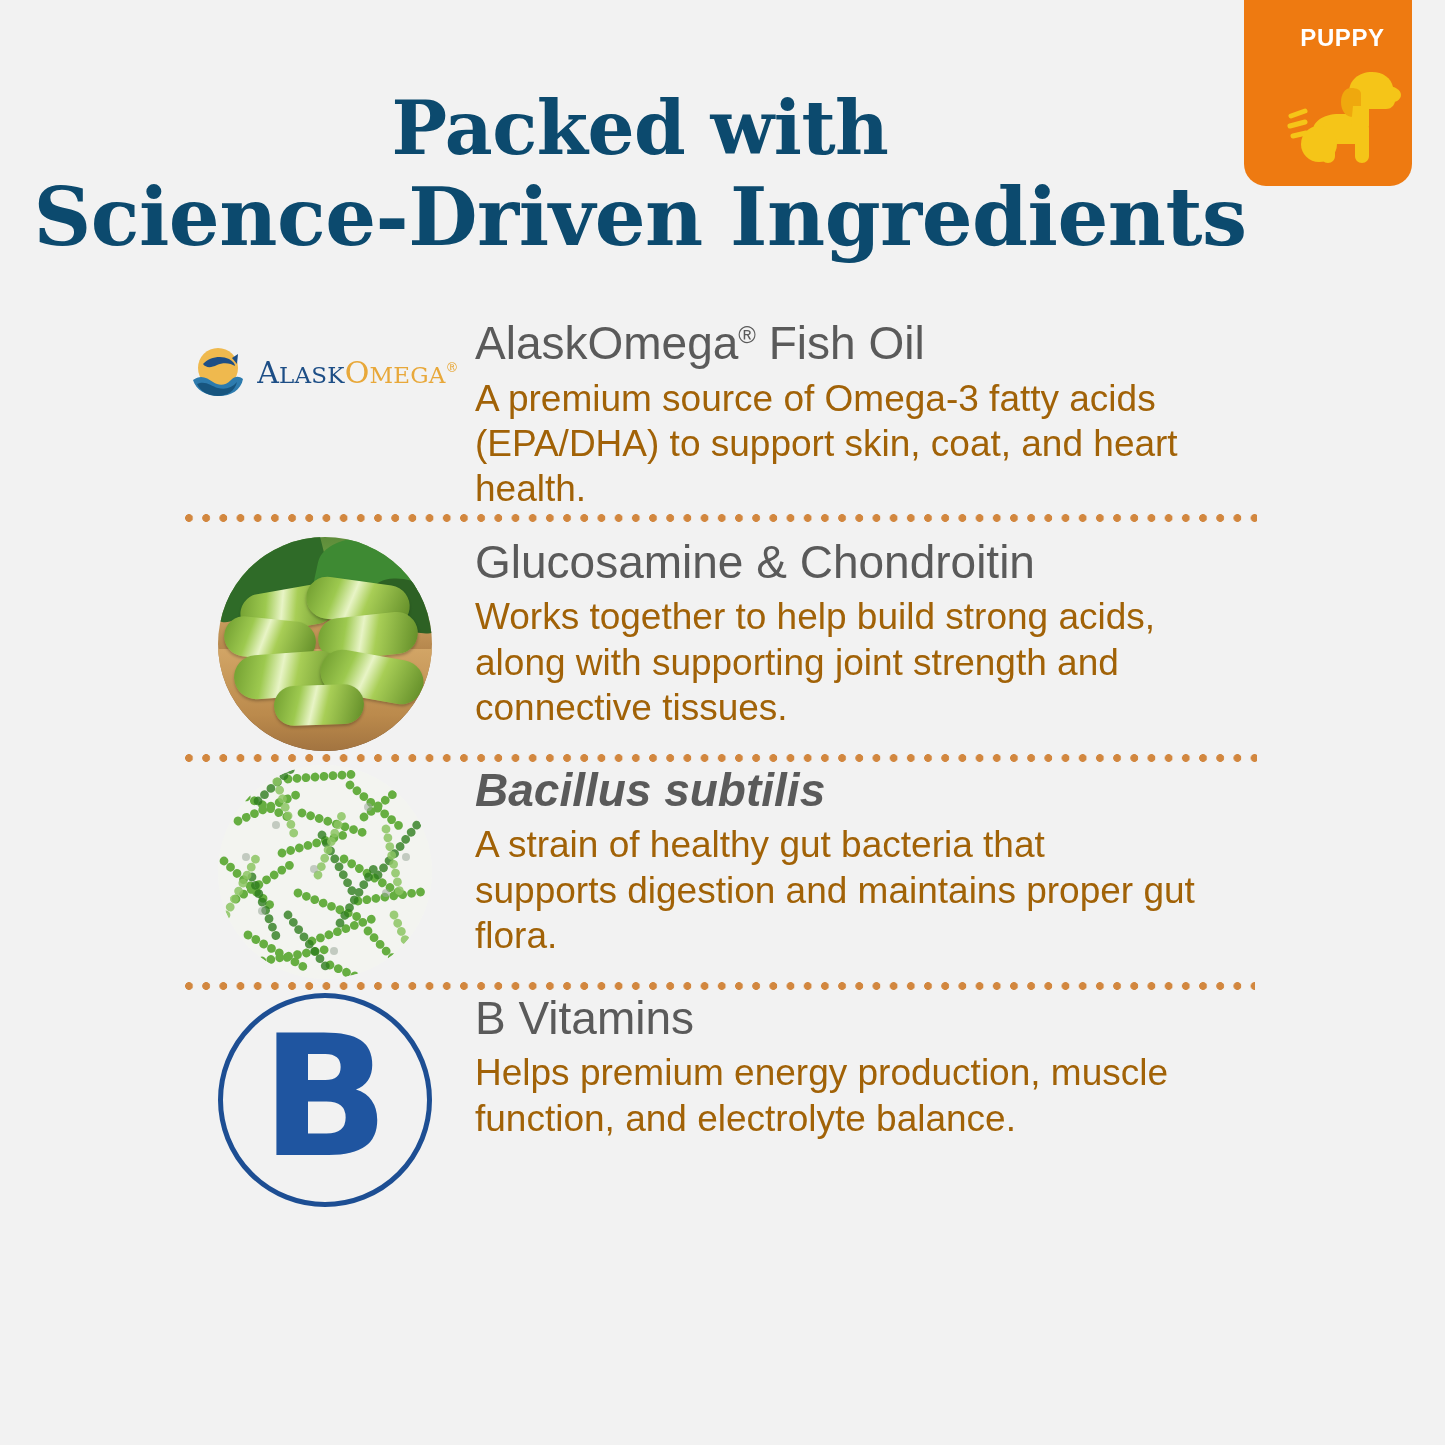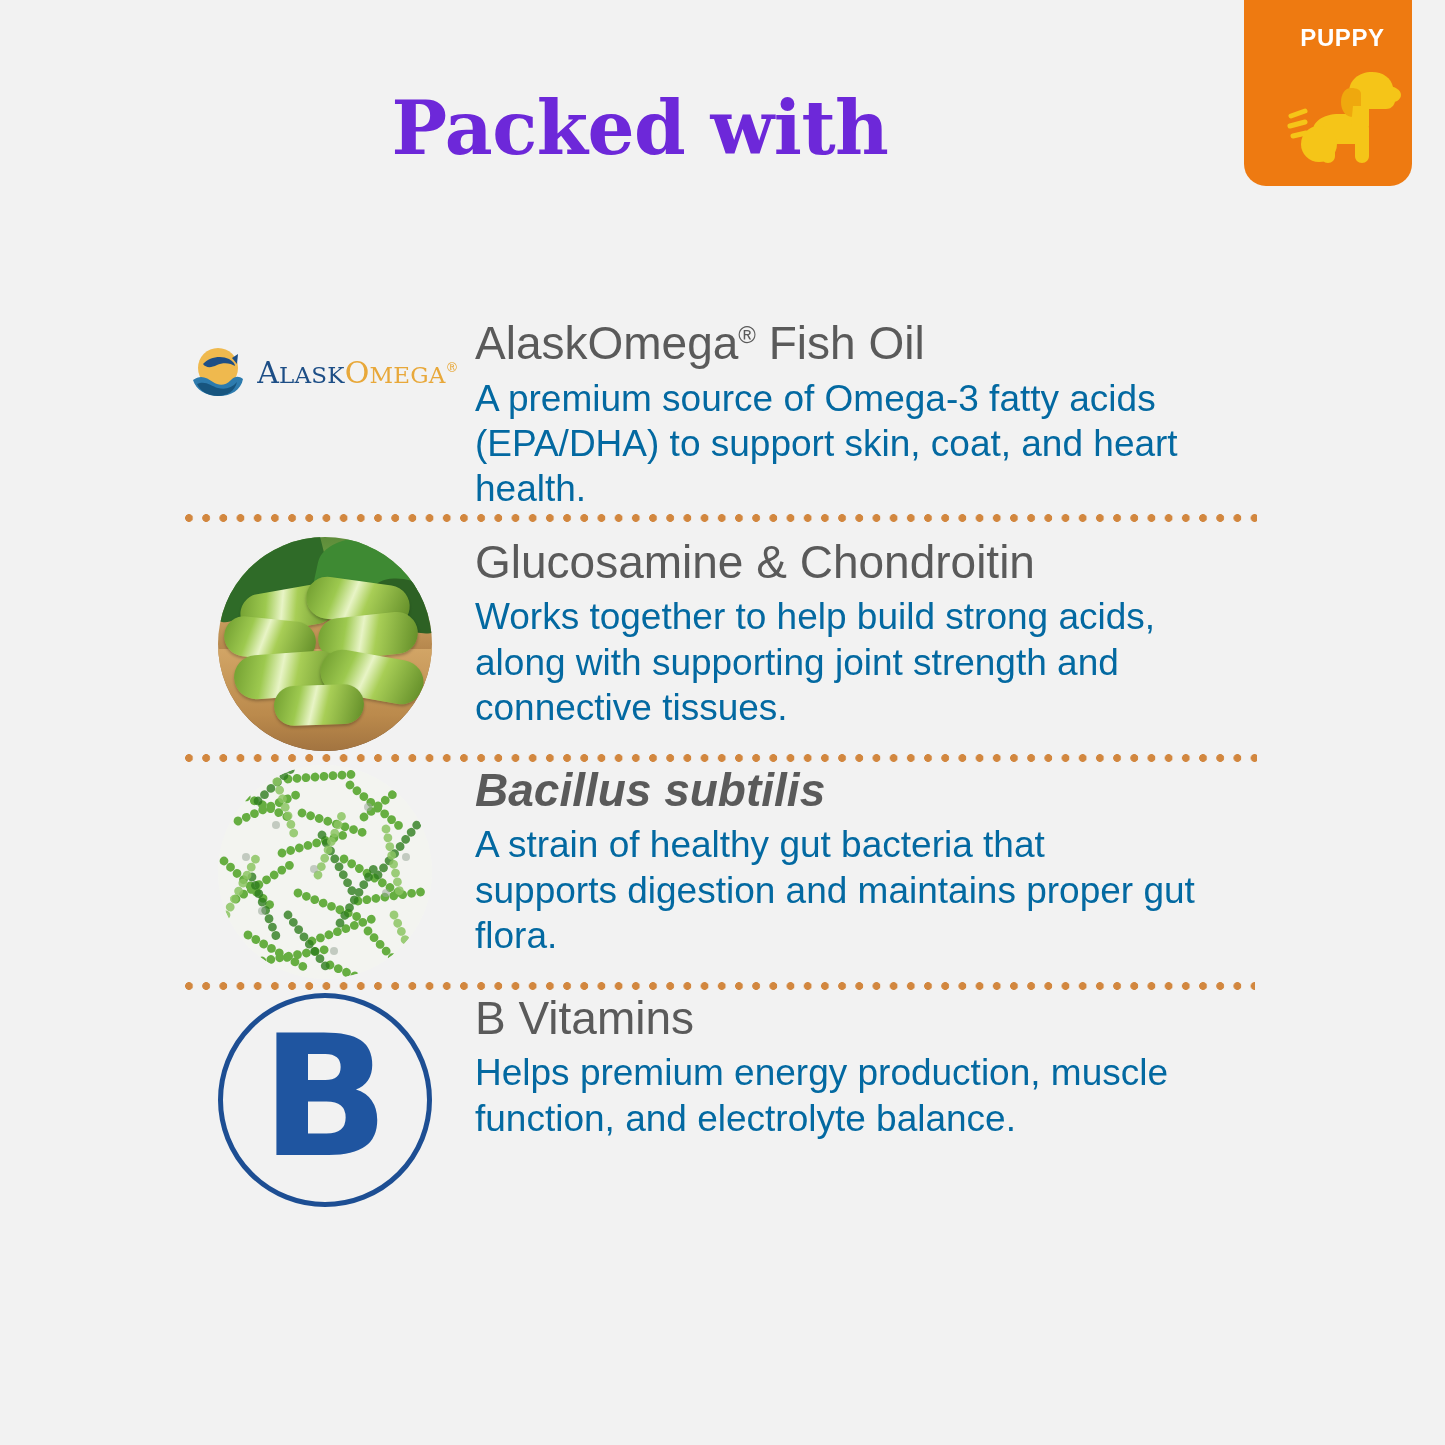--- a/index.html
+++ b/index.html
@@ -46,21 +46,21 @@
 
   
   .title-block {
     position: absolute;
     top: 86px;
     left: 0;
     width: 1280px;
     text-align: center;
   }
   .title-line {
-    color: #6d28d9;
+    color: #0c4a6e;
     font-family: "DejaVu Serif", "Liberation Serif", serif;
     font-weight: bold;
     font-size: 74px;
     line-height: 1.15;
     letter-spacing: -0.5px;
     white-space: nowrap;
   }
   .title-line-2 {
     font-size: 80px;
   }
@@ -94,21 +94,21 @@
     line-height: 1.12;
     margin: 0 0 6px 0;
     font-weight: normal;
     white-space: nowrap;
   }
   .ingredient-name.bold-italic {
     font-weight: bold;
     font-style: italic;
   }
   .ingredient-desc {
-    color: #0369a1;
+    color: #a16207;
     font-size: 37px;
     line-height: 1.22;
     margin: 0;
   }
 
   
   .row-fishoil   { margin-top: 0px; }
   .row-gluco     { margin-top: 12px; }
   .row-bacillus  { margin-top: 0px; }
   .row-bvitamins { margin-top: 0px; }
@@ -243,20 +243,21 @@
     <path fill="#F5C518" d="M104 22 C112 22 118 26 118 31 C118 36 112 39 105 39 L100 39 L100 22 Z"></path>
 
     <path fill="#EFA80E" d="M68 24 C62 24 58 30 58 38 C58 47 63 53 70 53 C75 53 78 49 78 43 L78 30 C78 26 74 24 68 24 Z"></path>
 
     <path fill="#F5C518" d="M70 42 L86 42 L86 62 L68 62 Z"></path>
   </svg>
 </div>
 
 <div class="title-block">
   <div class="title-line title-line-1">Packed with</div>
+  <div class="title-line title-line-2">Science-Driven Ingredients</div>
 </div>
 
 <div class="ingredients">
 
   <div class="ingredient-row row-fishoil">
     <div class="ingredient-icon-cell icon-offset-logo">
       <div class="alaskomega-logo">
         <svg class="alaskomega-emblem" viewBox="0 0 58 52" xmlns="http://www.w3.org/2000/svg">
           <circle cx="27" cy="22" r="20" fill="#EFB94E"></circle>
           <path d="M12 18 C18 11 30 9 38 13 C42 15 44 18 44 20 C40 17 32 16 26 19 C20 22 15 22 12 18 Z" fill="#1D4E86"></path>

